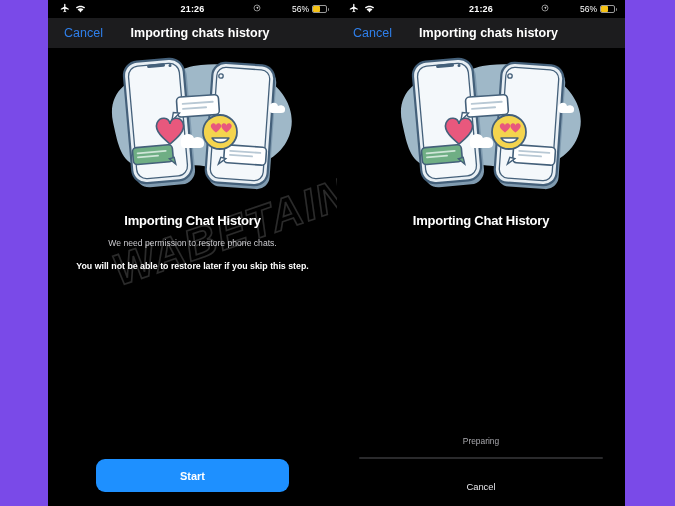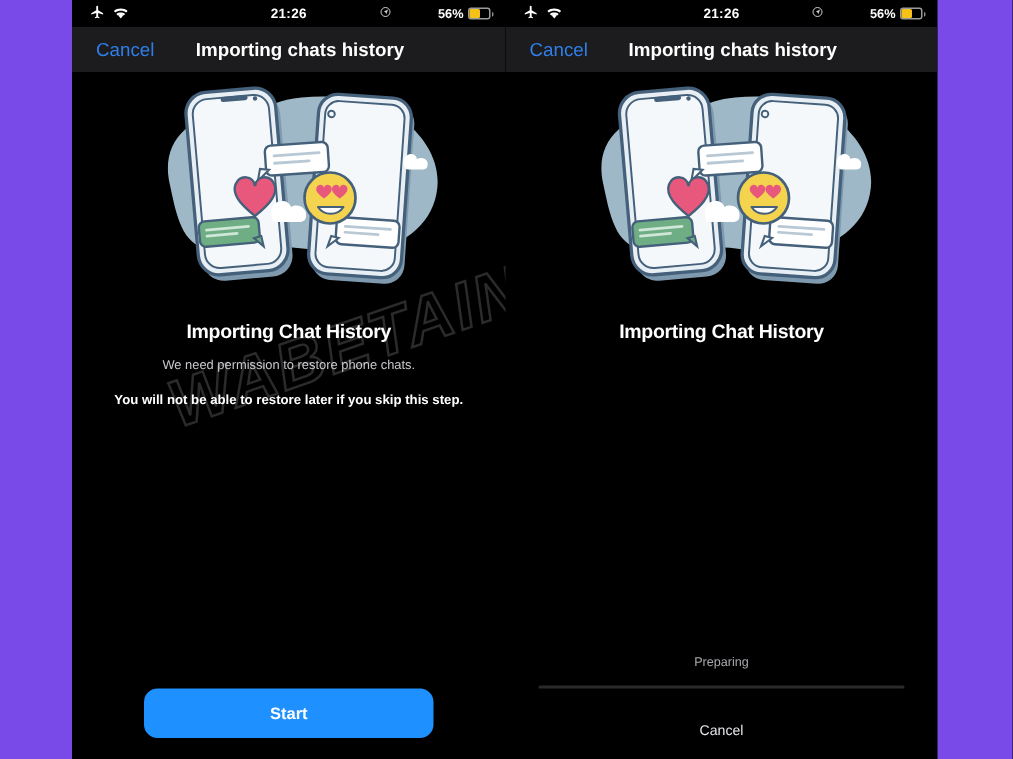--- a/index.html
+++ b/index.html
@@ -21,21 +21,21 @@
   .panel.right{width:288px;}
 
   
   .statusbar{
     position:relative;height:18px;display:flex;align-items:center;
     color:#fff;font-size:9px;font-weight:bold;
   }
   .sb-left{position:absolute;left:12px;display:flex;align-items:center;gap:5px;}
   .sb-center{position:absolute;left:0;right:0;text-align:center;letter-spacing:.2px;}
   .sb-right{position:absolute;right:10px;display:flex;align-items:center;gap:3px;}
-  .sb-pct{font-size:8.5px;font-weight:bold;margin-left:28px;}
+  .sb-pct{font-size:8.5px;font-weight:normal;margin-left:28px;}
   .batt{
     position:relative;width:15px;height:7.5px;border:1px solid #9a9a9a;
     border-radius:2px;box-sizing:border-box;
   }
   .batt:after{
     content:"";position:absolute;right:-3px;top:2px;width:1.5px;height:3px;
     background:#8a8a8a;border-radius:0 1px 1px 0;
   }
   .batt i{
     display:block;height:100%;width:56%;background:#F5C215;border-radius:1px;

